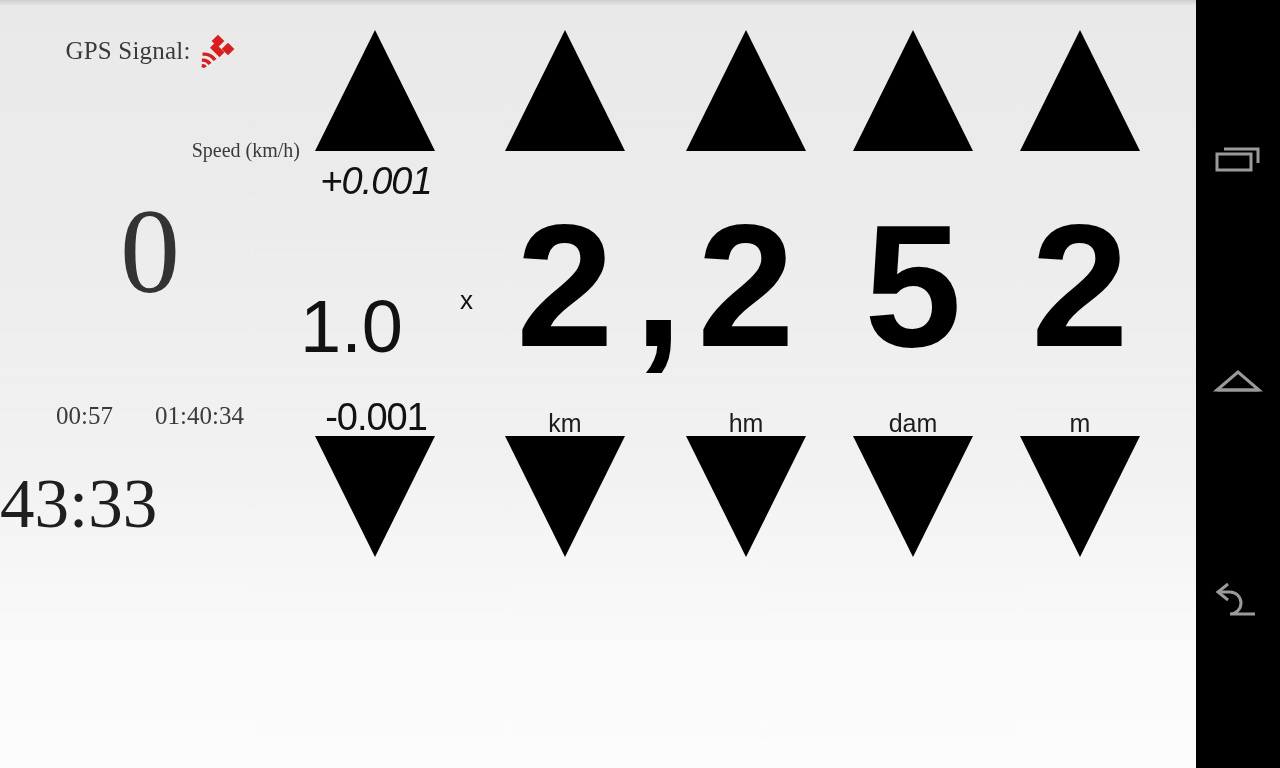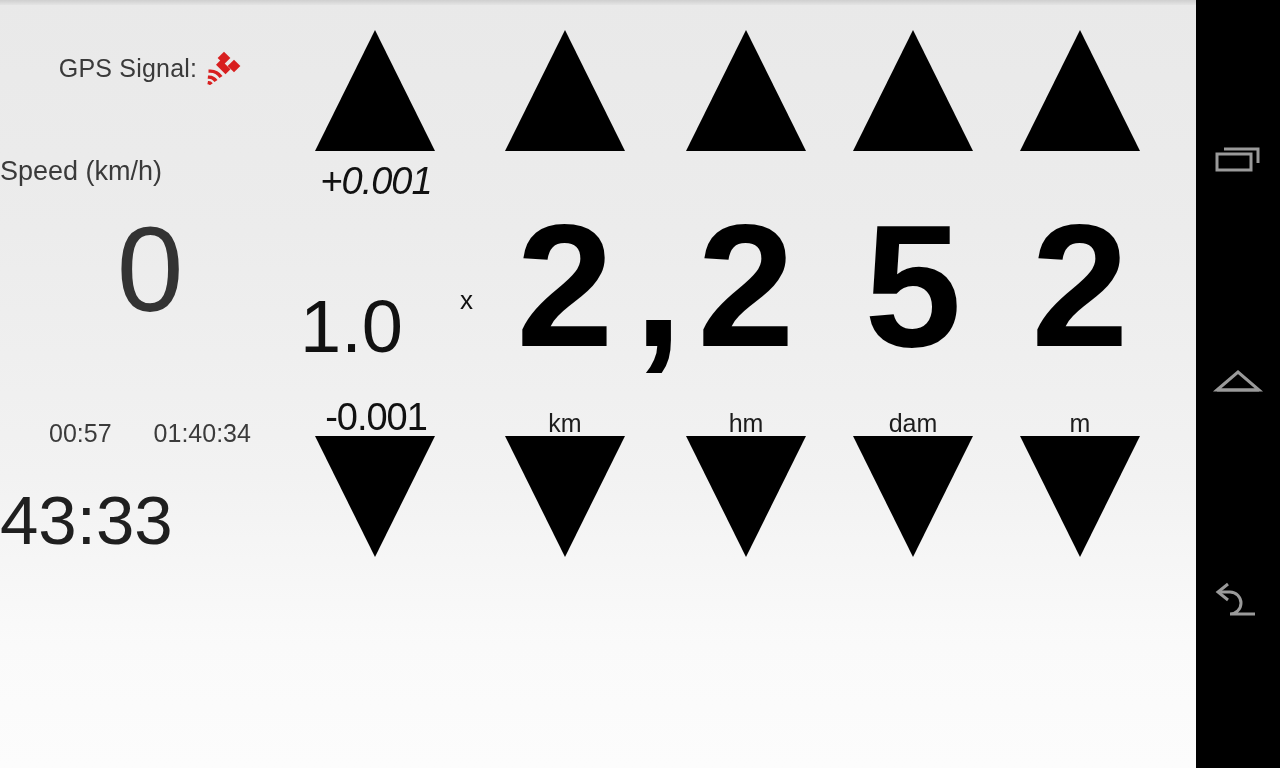--- a/index.html
+++ b/index.html
@@ -33,23 +33,24 @@
     position: absolute;
     left: 0; top: 0;
     width: 1196px; height: 5px;
     background: linear-gradient(to bottom, #cfcfcf 0%, #e4e4e4 100%);
   }
 
   
   .left-col {
     position: absolute;
     left: 0;
-    top: 18px;
+    top: 1px;
     width: 300px;
     height: 580px;
+    font-family: Liberation Serif, serif;
   }
 
   .gps-row {
     position: absolute;
     left: 0;
     top: 33px;
     width: 300px;
     display: flex;
     align-items: center;
     justify-content: center;
@@ -60,22 +61,22 @@
     color: #3a3a3a;
     letter-spacing: 0.2px;
   }
   .sat-icon { width: 36px; height: 34px; display: block; }
 
   .speed-label {
     position: absolute;
     left: 0;
     top: 138px;
     width: 300px;
-    text-align: left;
-    font-size: 27px;
+    text-align: right;
+    font-size: 20px;
     color: #3a3a3a;
   }
   .speed-value {
     position: absolute;
     left: 0;
     top: 186px;
     width: 300px;
     text-align: center;
     font-size: 120px;
     line-height: 130px;

